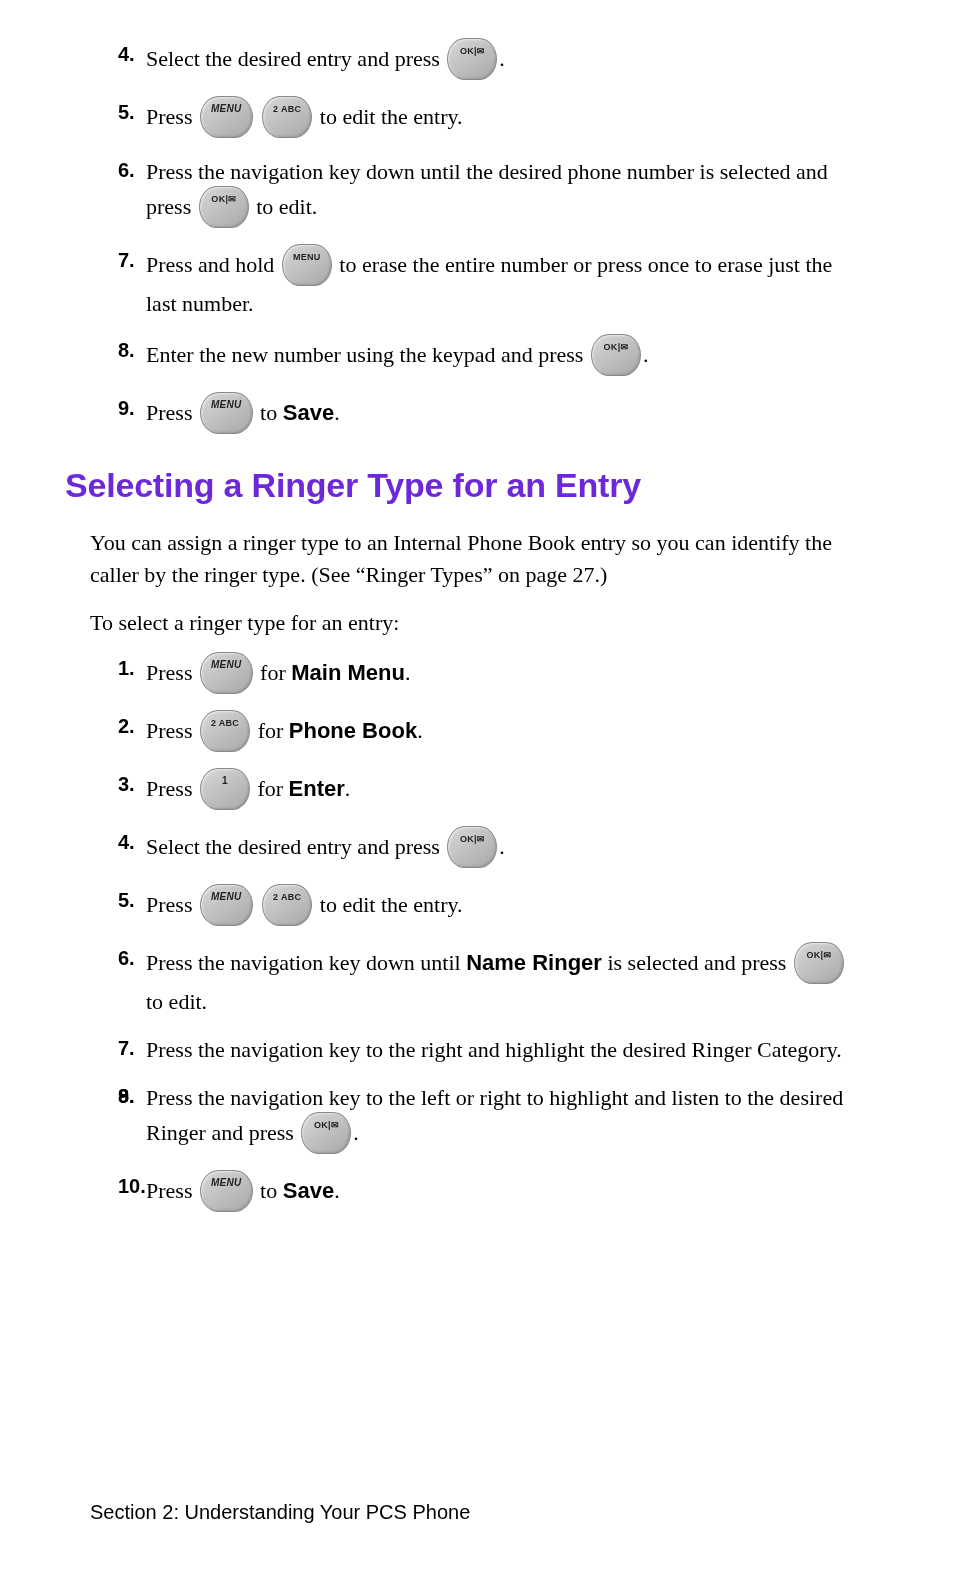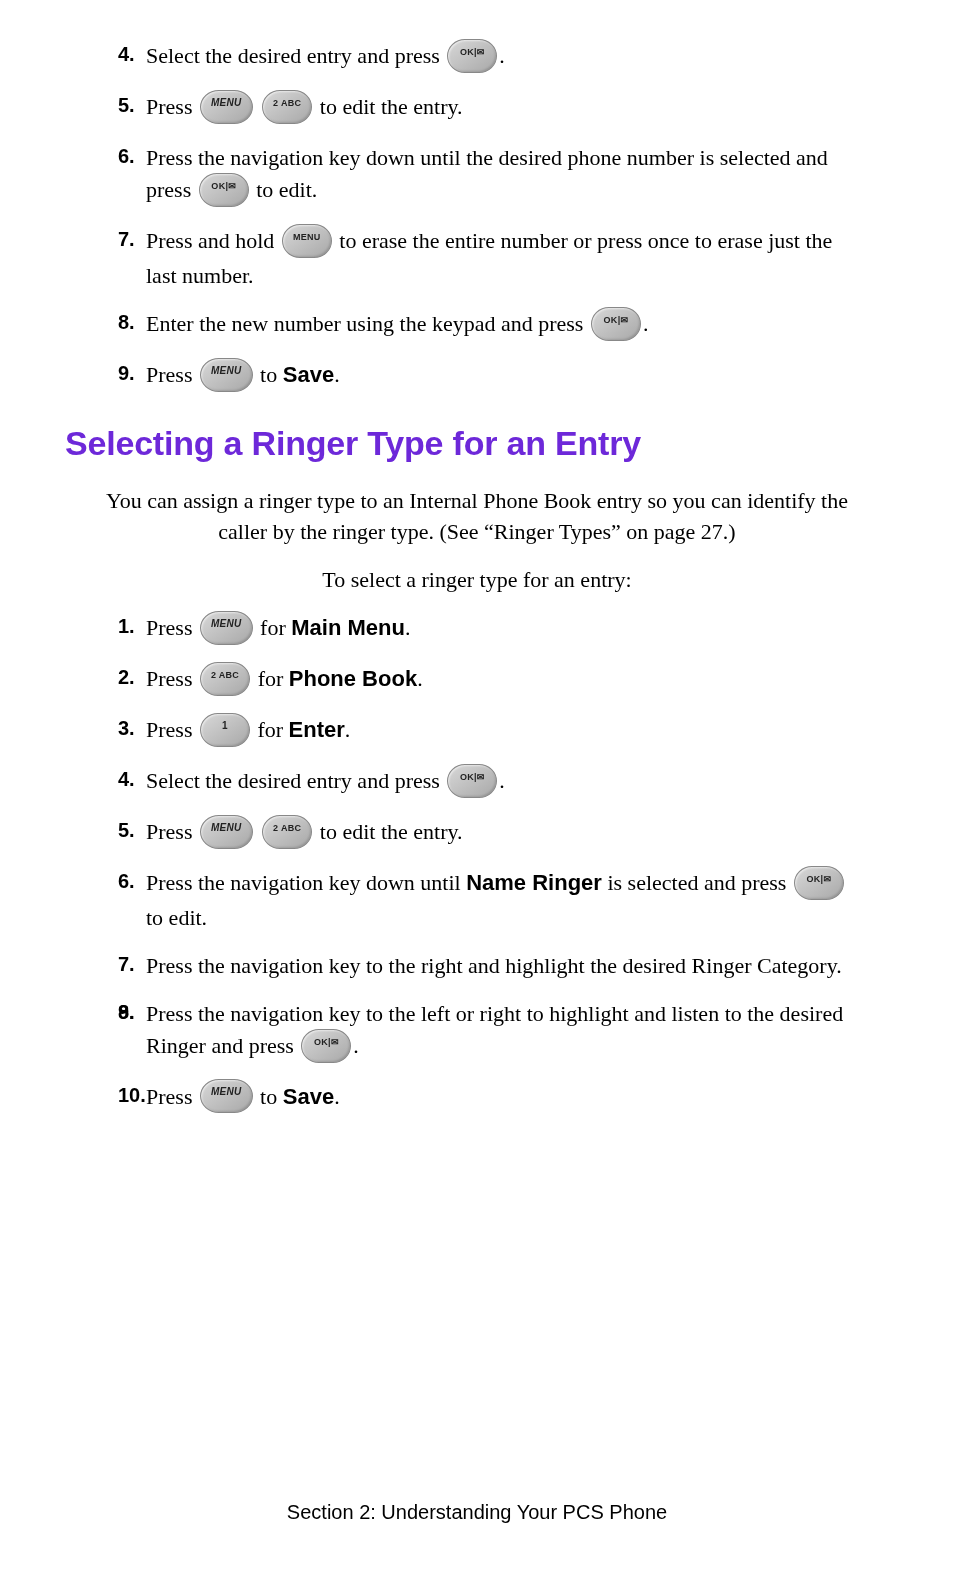--- a/index.html
+++ b/index.html
@@ -42,34 +42,33 @@
     left: 0;
     top: 0;
     font-family: 'Helvetica Neue', Helvetica, Arial, sans-serif;
     font-weight: 700;
     font-size: 20px;
   }
   .body-text {
     font-size: 22px;
     line-height: 1.45;
     margin: 0 0 16px 0;
-    text-align: center;
   }
   .bold {
     font-family: 'Helvetica Neue', Helvetica, Arial, sans-serif;
     font-weight: 700;
     text-align: right;
   }
   .key {
     display: inline-block;
     vertical-align: middle;
     background: linear-gradient(145deg,#d8d8d8,#a8a8a8);
     border: 1px solid #888;
     border-radius: 50% / 70%;
-    height: 34px;
+    height: 42px;
     line-height: 24px;
     padding: 0 10px;
     font-family: Arial, sans-serif;
     font-size: 10px;
     font-weight: 700;
     color: #222;
     text-align: center;
     min-width: 50px;
     box-shadow: inset 1px 1px 2px rgba(255,255,255,0.6), inset -1px -1px 2px rgba(0,0,0,0.15);
     margin: 0 2px;
@@ -78,21 +77,20 @@
     letter-spacing: 0.3px;
   }
   .key.menu { font-style: italic; }
   .key.small { font-size: 9px; }
   .footer {
     position: absolute;
     bottom: 60px;
     left: 90px;
     right: 90px;
     font-family: 'Helvetica Neue', Helvetica, Arial, sans-serif;
-    text-align: center;
   }
   .footer-line1 {
     font-size: 20px;
     font-weight: 400;
     margin-bottom: 6px;
   }
   .footer-line2 {
     font-size: 20px;
     font-weight: 700;
     display: flex;

